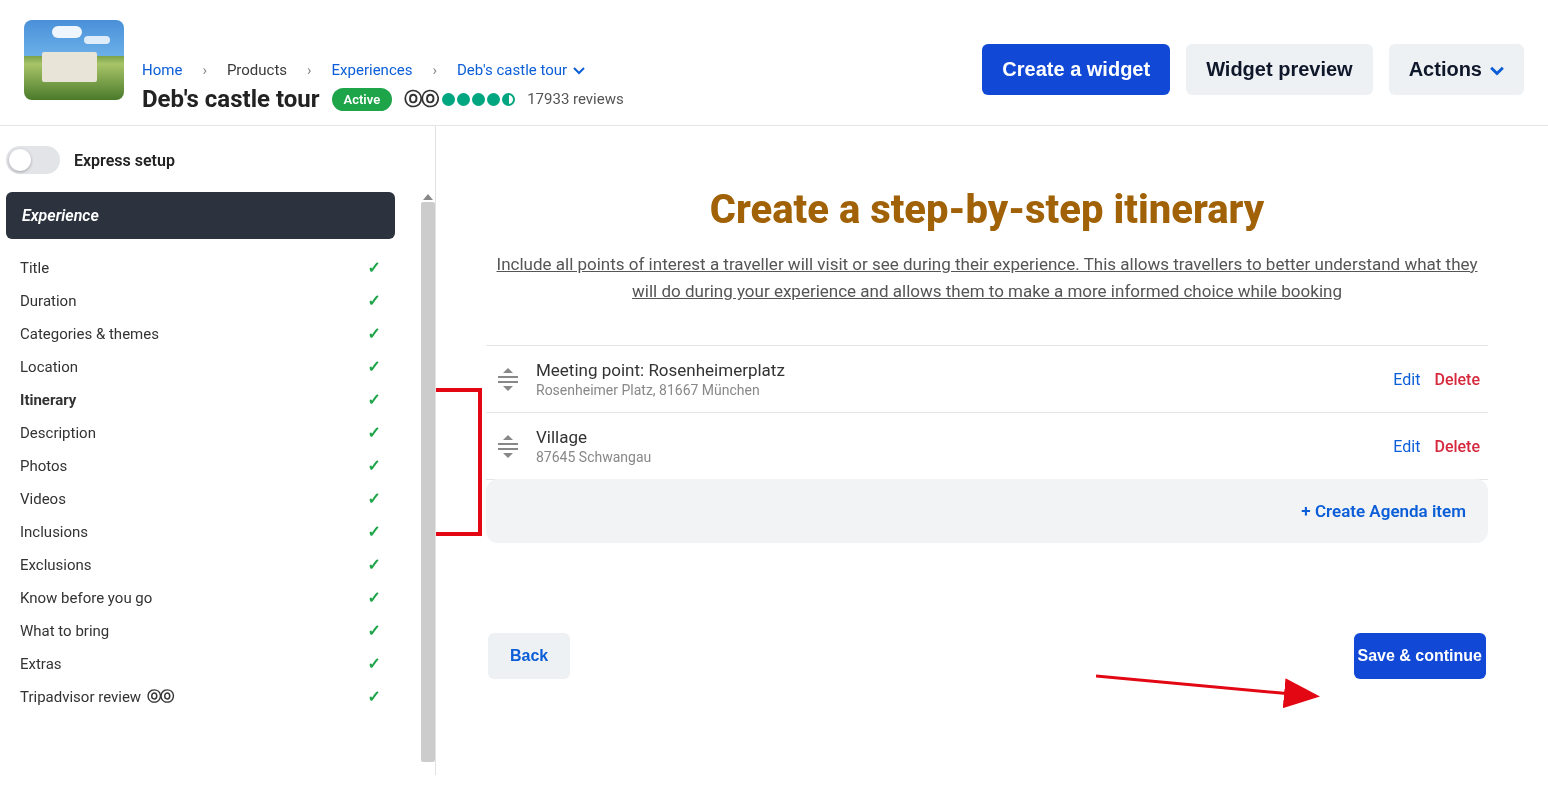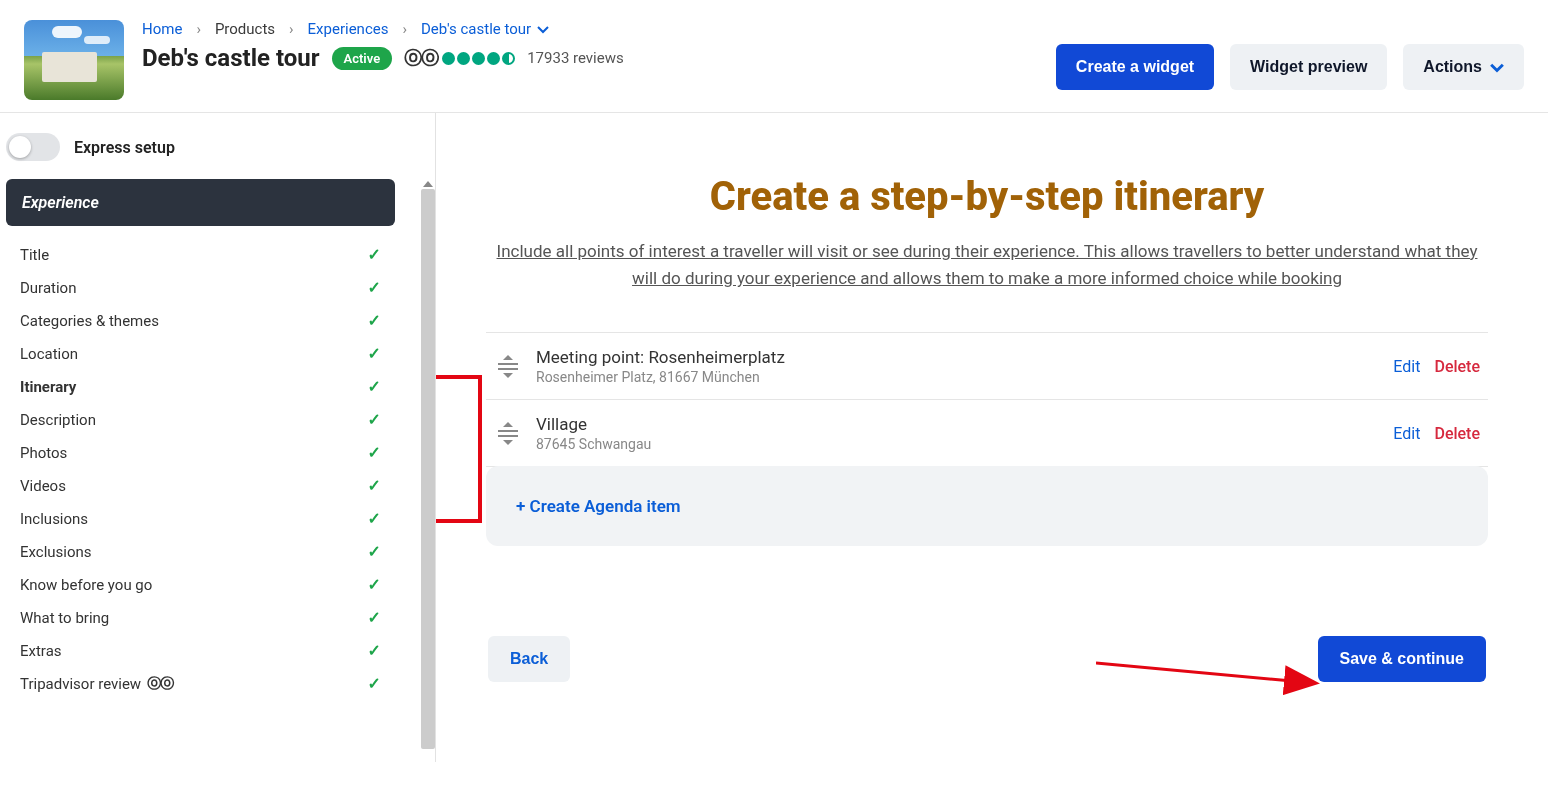--- a/index.html
+++ b/index.html
@@ -4,40 +4,40 @@
 <style>
   * { box-sizing: border-box; margin: 0; padding: 0; }
   body { font-family: -apple-system, BlinkMacSystemFont, "Segoe UI", Roboto, Arial, sans-serif; background: #fff; color: #333; width: 1548px; height: 790px; overflow: hidden; }
   
   
   .header { display: flex; padding: 20px 24px 12px 24px; align-items: flex-start; }
   .thumb { width: 100px; height: 80px; border-radius: 8px; background: linear-gradient(to bottom, #4a90d9 0%, #6bb0e8 45%, #7aa24a 45%, #a8c468 55%, #4a7a2a 100%); position: relative; overflow: hidden; flex-shrink: 0; }
   .thumb::before { content:''; position:absolute; left: 18px; bottom: 18px; width: 55px; height: 30px; background: #e8e4d8; border-radius: 2px; }
   .thumb::after { content:''; position:absolute; left: 28px; top: 6px; width: 30px; height: 12px; background: rgba(255,255,255,0.9); border-radius: 10px; box-shadow: 30px 8px 0 -2px rgba(255,255,255,0.8); }
   .header-info { margin-left: 18px; flex: 1; }
-  .breadcrumb { font-size: 15px; color: #3a3a3a; display:flex; align-items:center; gap: 14px; flex-wrap: wrap; }
+  .breadcrumb { font-size: 15px; color: #3a3a3a; display:flex; align-items:center; gap: 20px; flex-wrap: wrap; margin-top: 41px; }
   .breadcrumb a { color: #0b5ed7; text-decoration: none; }
   .bc-sep { color: #888; }
   .bc-current { color: #0b5ed7; display: inline-flex; align-items:center; gap:6px;}
   .chev-down { width: 12px; height: 12px; }
   .title-row { display:flex; align-items:center; gap: 12px; margin-top: 6px; }
   .page-title { font-size: 24px; font-weight: 700; color: #222; }
   .badge-active { background: #1ea54a; color:#fff; font-size: 13px; font-weight: 600; padding: 4px 12px; border-radius: 12px; }
   .ta-group { display:flex; align-items:center; gap: 4px; }
   .ta-owl { font-size: 18px; font-weight:bold; color:#333; letter-spacing:-1px;}
   .ta-dots { display:flex; gap:2px; }
   .ta-dot { width: 13px; height: 13px; border-radius:50%; border:2px solid #00a680; background:#00a680; }
   .ta-dot.half { background: linear-gradient(to right, #00a680 50%, #fff 50%); }
   .reviews { color: #555; font-size: 15px; }
   .sub-row { margin-top: 8px; font-size: 15px; display:flex; gap: 18px; }
   .sub-row a { color: #0b5ed7; text-decoration: none; }
   .bokun-id { color: #666; }
   .bokun-id b { color: #666; font-weight: 700; }
   .header-actions { display:flex; gap: 16px; align-items:flex-start; margin-top: 24px; }
-  .btn { font-size: 16px; font-weight: 600; padding: 14px 20px; border-radius: 6px; border:none; cursor:pointer; display:inline-flex; align-items:center; gap:8px; }
+  .btn { font-size: 20px; font-weight: 600; padding: 14px 20px; border-radius: 6px; border:none; cursor:pointer; display:inline-flex; align-items:center; gap:8px; }
   .btn-primary { background: #1149d6; color:#fff; }
   .btn-light { background:#eef1f4; color:#0f172a; }
   
   
   .body { display:flex; border-top: 1px solid #e5e5e5; height: calc(100% - 140px); }
   .sidebar-wrap { width: 436px; position:relative; border-right: 1px solid #e2e2e2; background:#fff; padding: 18px 0 0 6px;}
   .scrollbar-fake { position:absolute; right:0; top:76px; width:14px; height: 560px; background:#ccc; border-radius: 2px;}
   .scrollbar-fake::before{content:''; position:absolute; top:-8px; left:2px; border-left:5px solid transparent;border-right:5px solid transparent;border-bottom:6px solid #888;}
   .express { display:flex; align-items:center; gap: 14px; padding: 2px 0 18px 0; }
   .toggle { width: 54px; height: 28px; border-radius: 14px; background:#e2e4e7; position:relative; }
@@ -62,25 +62,25 @@
   .drag-handle .tri.up{border-bottom:5px solid #888;}
   .drag-handle .tri.down{border-top:5px solid #888;}
   .drag-handle .bar{width:20px;height:2px;background:#888;}
   .itin-info { flex:1; }
   .itin-title { font-size: 17px; color:#333; }
   .itin-sub { font-size: 14px; color:#888; margin-top:2px;}
   .itin-actions { display:flex; gap:14px; }
   .edit-link{color:#0b5ed7; cursor:pointer; font-size:16px;}
   .delete-link{color:#d6293e; cursor:pointer; font-size:16px; font-weight:500;}
   
-  .create-bar { background:#f1f3f5; text-align:left; padding: 30px; color:#0b5ed7; font-weight:600; font-size:17px; cursor:pointer; border-radius:12px; margin-top:-1px;}
+  .create-bar { background:#f1f3f5; text-align:right; padding: 22px; color:#0b5ed7; font-weight:600; font-size:17px; cursor:pointer; border-radius:12px; margin-top:-1px;}
   
   .footer-row{ display:flex; justify-content:space-between; margin-top: 90px; padding: 0 2px;}
   .btn-back{ background:#eef1f4; color:#0b5ed7; font-weight:700; padding:14px 22px; border-radius:6px; border:none; font-size:16px; cursor:pointer;}
-  .btn-save{ background:#1149d6; color:#fff; font-weight:700; padding:14px 22px; border-radius:6px; border:none; font-size:16px; cursor:pointer;}
+  .btn-save{ background:#1149d6; color:#fff; font-weight:700; padding:14px 4px; border-radius:6px; border:none; font-size:16px; cursor:pointer;}
   
   
   .red-box { position:absolute; border: 4px solid #e30613; pointer-events:none;}
   .arrow-svg { position:absolute; pointer-events:none;}
 </style>
 </head>
 <body>
 
 <div class="header">
   <div class="thumb"></div>

